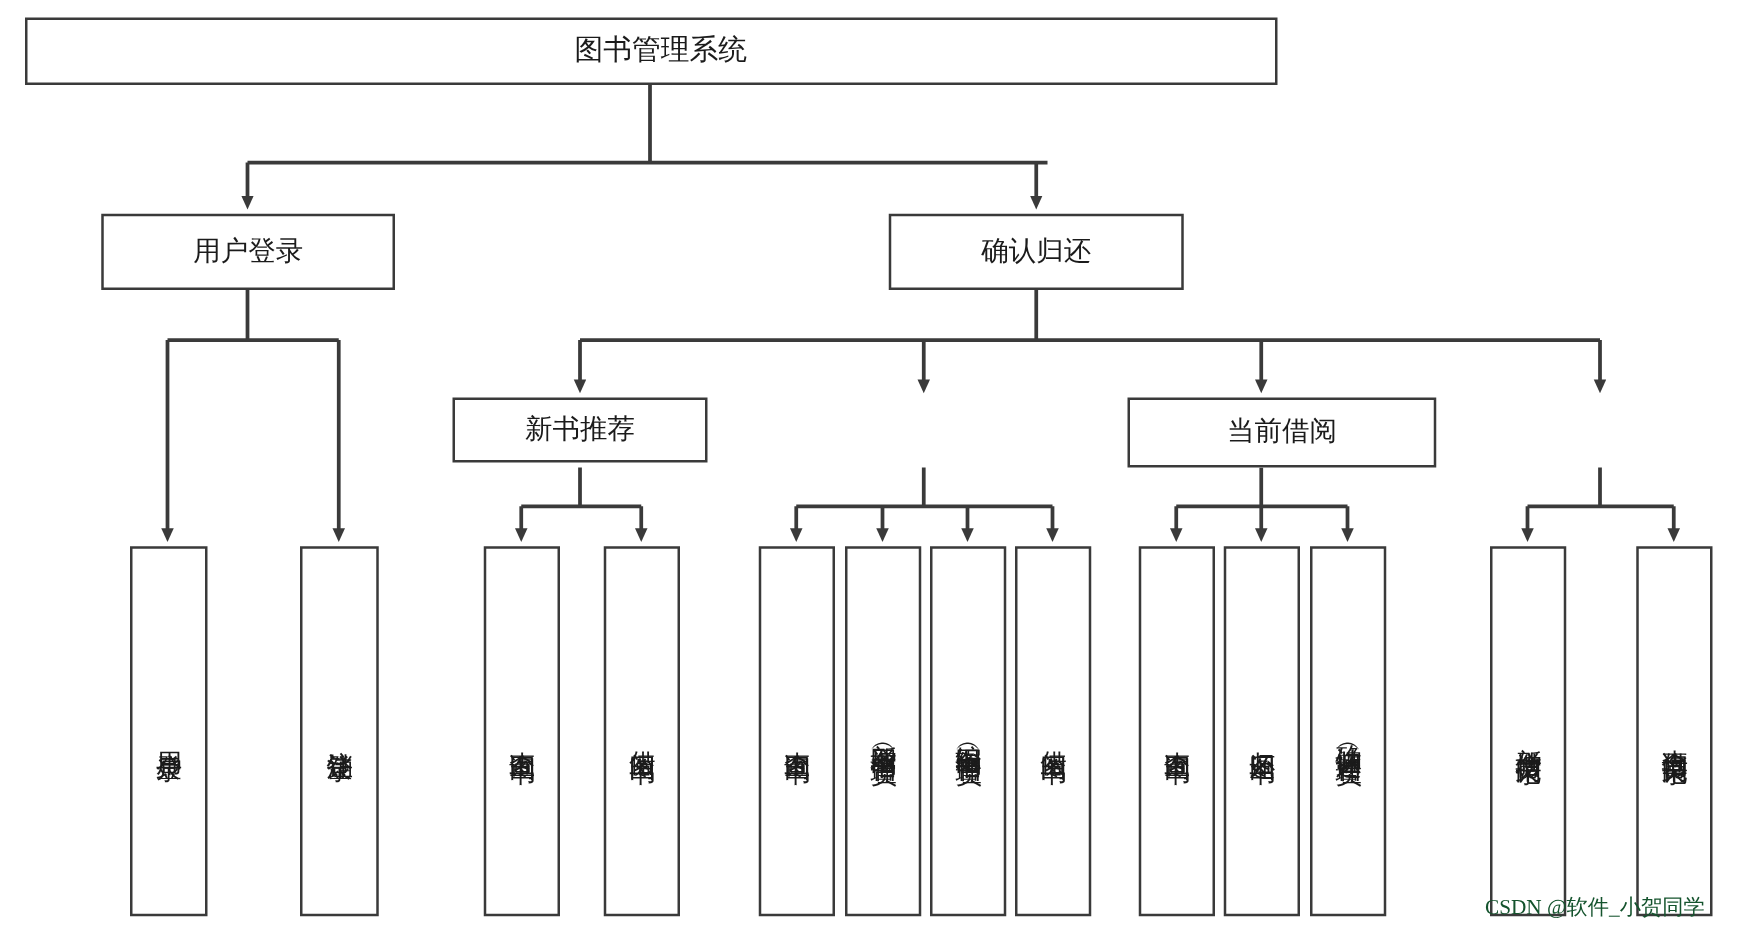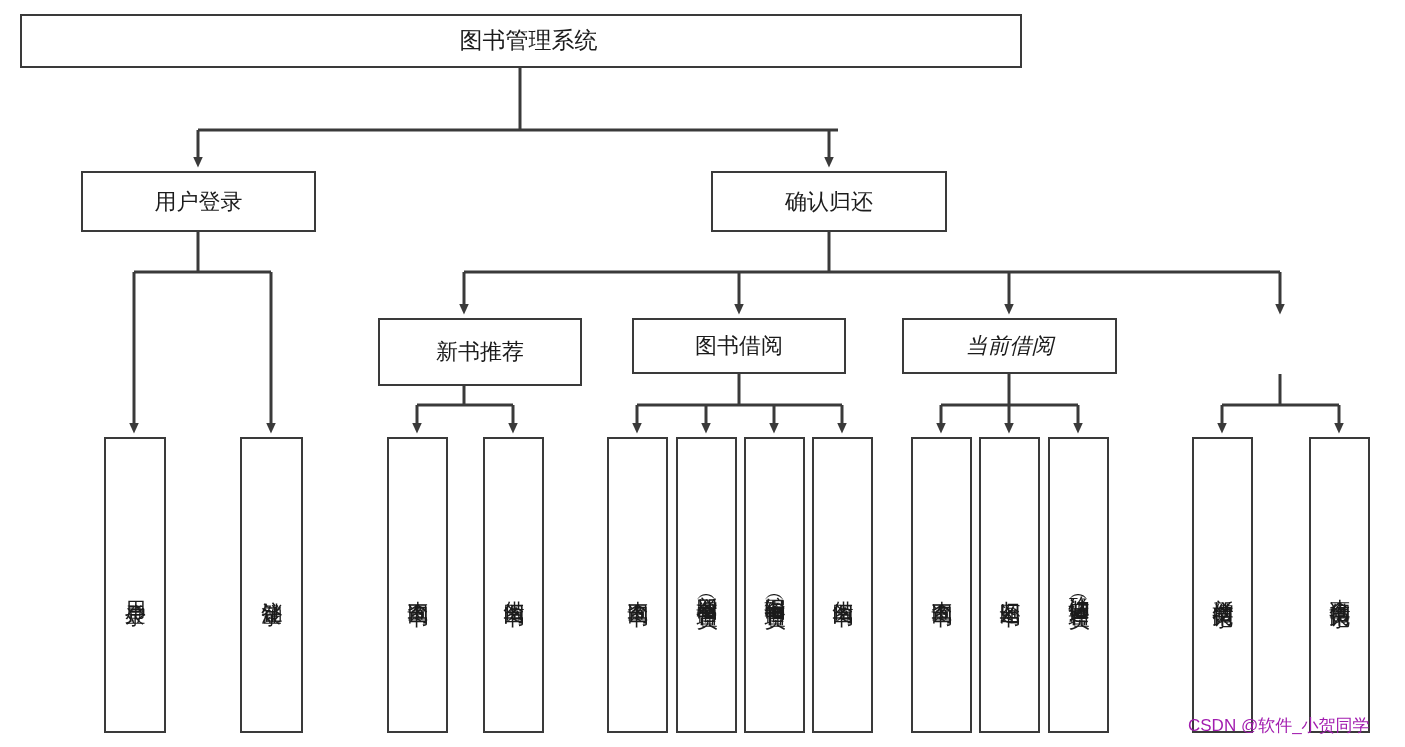--- a/index.html
+++ b/index.html
@@ -53,23 +53,23 @@
   .node.v .vlabel {
     writing-mode: vertical-rl;
     text-orientation: upright;
     display: block;
   }
   .watermark {
     position: absolute;
     left: 1188px;
     top: 714px;
     font-size: 17px;
-    color: #a21caf;
+    color: #14532d;
     white-space: nowrap;
-    font-family: Liberation Sans, sans-serif;
+    font-family: Liberation Serif, serif;
   }
 </style>
 </head>
 <body>
 
 <div id="canvas">
 
   <svg id="edges" viewBox="0 0 1405 747">
     <defs>
       <marker id="arrow" markerWidth="12" markerHeight="12" refX="1.5" refY="5" orient="auto" markerUnits="userSpaceOnUse">
@@ -124,27 +124,24 @@
     <span>图书管理系统</span>
   </div>
 
   <div class="node h" style="left:81px; top:171px; width:235px; height:61px;">
     <span>用户登录</span>
   </div>
   <div class="node h" style="left:711px; top:171px; width:236px; height:61px;">
     <span>确认归还</span>
   </div>
 
-  <div class="node h" style="left:362px; top:318px; width:204px; height:68px;margin-left:16px;">
+  <div class="node h" style="left:362px; top:318px; width:204px; height:52px;">
     <span>新书推荐</span>
   </div>
-  <div class="node h" style="left:632px; top:318px; width:214px; height:56px;">
-    <span>图书借阅</span>
-  </div>
-  <div class="node h" style="left:902px; top:318px; width:215px; height:56px;font-style:italic;">
+  <div class="node h" style="left:902px; top:318px; width:247px; height:56px;">
     <span>当前借阅</span>
   </div>
 
   <div class="node v" style="left:104px; top:437px; width:62px; height:296px;">
     <span class="vlabel">用户登录</span>
   </div>
   <div class="node v" style="left:240px; top:437px; width:63px; height:296px;">
     <span class="vlabel">注销登录</span>
   </div>
 

